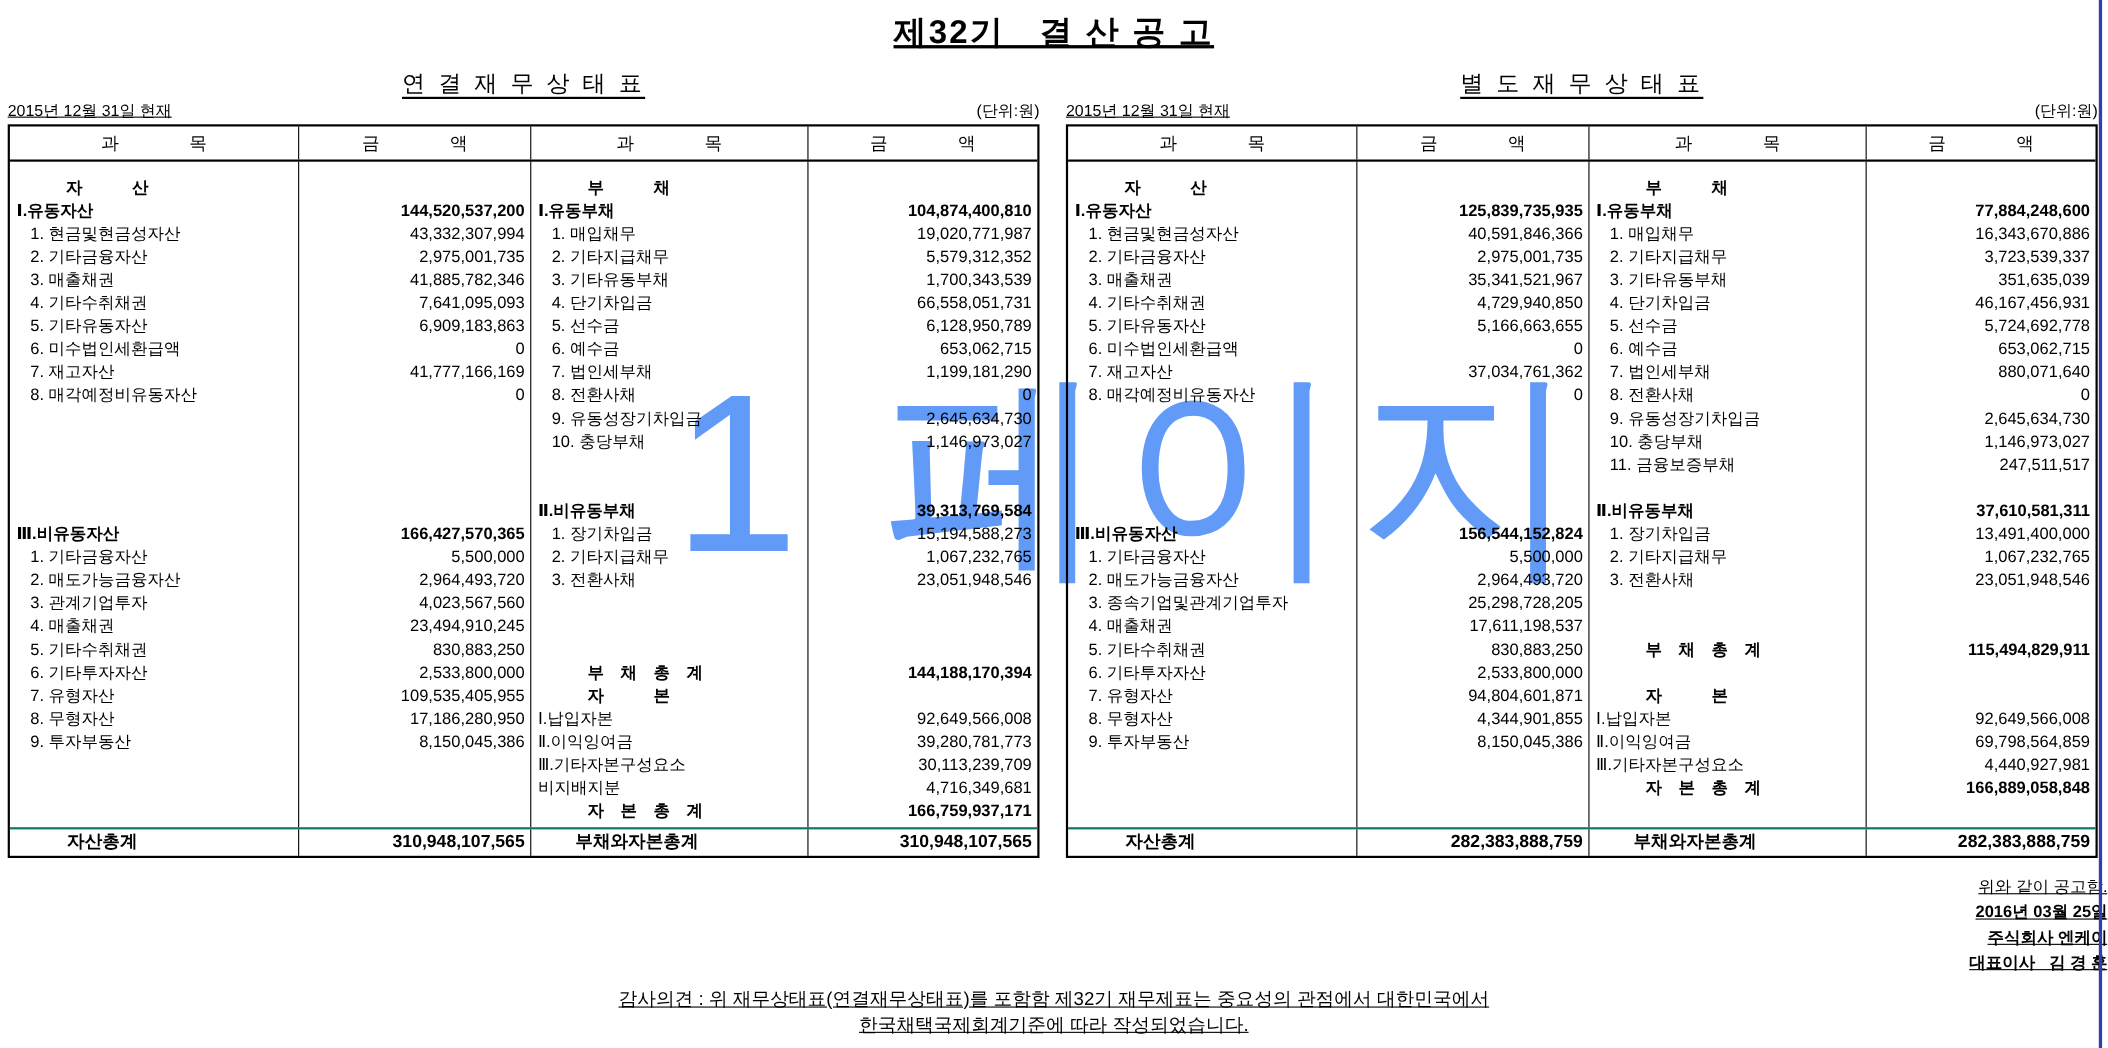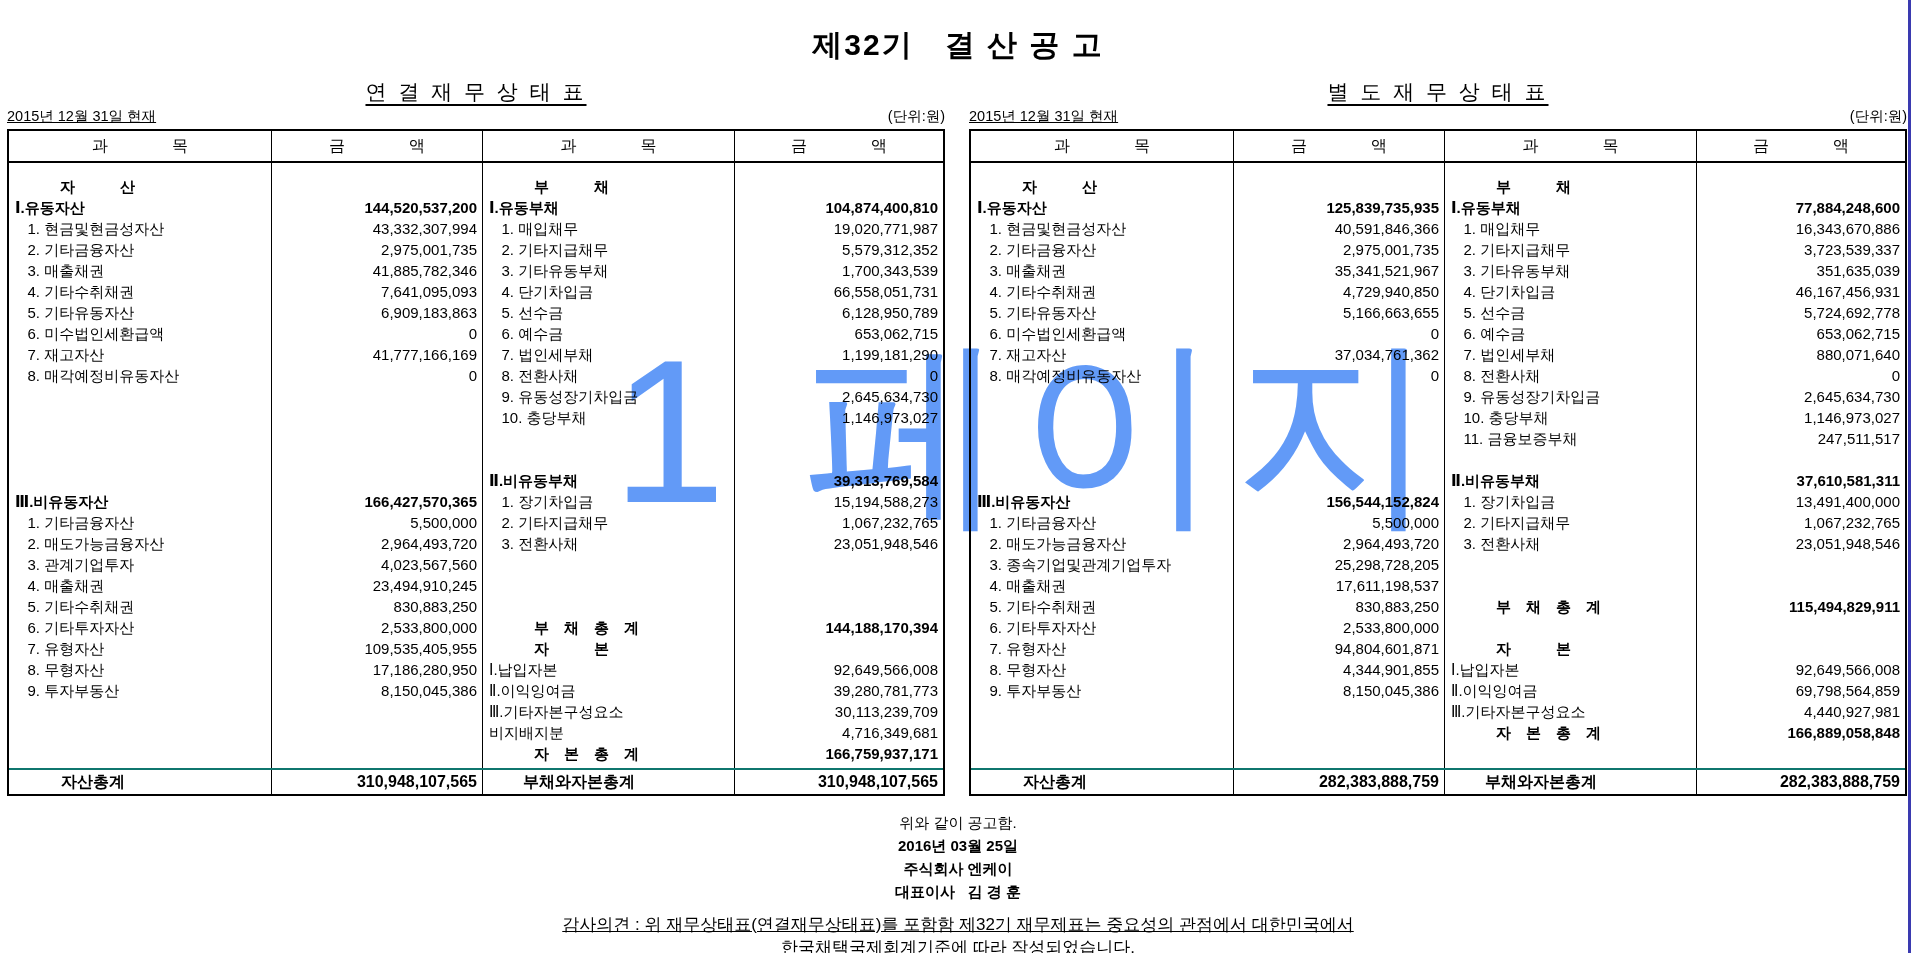--- a/index.html
+++ b/index.html
@@ -25,22 +25,23 @@
   .edge-line {
     position: absolute; top: 0; right: 5px;
     width: 3px; height: 953px;
     background: #3a3ab0; z-index: 3;
   }
   .content { position: relative; z-index: 1; }
   .doc-title {
     text-align: center;
     font-size: 30px; font-weight: 700;
     letter-spacing: 2px;
-    padding-top: 25px;
+    padding-top: 9px;
     white-space: pre;
+    text-decoration: underline;
   }
   .statements { display: flex; gap: 24px; padding: 0 7px; margin-top: 12px; }
   .stmt { width: 938px; }
   .stmt-title {
     text-align: center;
     font-size: 21px; font-weight: 400;
     letter-spacing: 3px;
     text-decoration: underline;
     text-underline-offset: 5px;
     white-space: pre;
@@ -61,21 +62,21 @@
   .labs .ln { padding-left: 6px; }
   .vals .ln { text-align: right; padding-right: 5px; }
   .b { font-weight: 700; }
   .tfoot { display: grid; grid-template-columns: 262px 211px 252px 1fr;
            border-top: 2px solid #0f766e; height: 26px; font-weight: 700; font-size: 16px; }
   .tfoot > div { line-height: 24px; white-space: pre; }
   .tfoot > div + div { border-left: 1.5px solid #000; }
   .tfoot .lbl  { padding-left: 52px; }
   .tfoot .lbl2 { padding-left: 40px; }
   .tfoot .val  { text-align: right; padding-right: 5px; }
-  .footer { text-align: center; margin-top: 15px; font-size: 15px; line-height: 23px; }
+  .footer { text-align: right; margin-top: 15px; font-size: 15px; line-height: 23px; text-decoration: underline; }
   .footer .bold { font-weight: 700; white-space: pre; }
   .audit { text-align: center; margin-top: 10px; font-size: 17px; line-height: 23px; text-decoration: underline; }
 </style>
 </head>
 <body>
 
 <div class="page">
   <div class="watermark">1 페이지</div>
   <div class="edge-line"></div>
 

